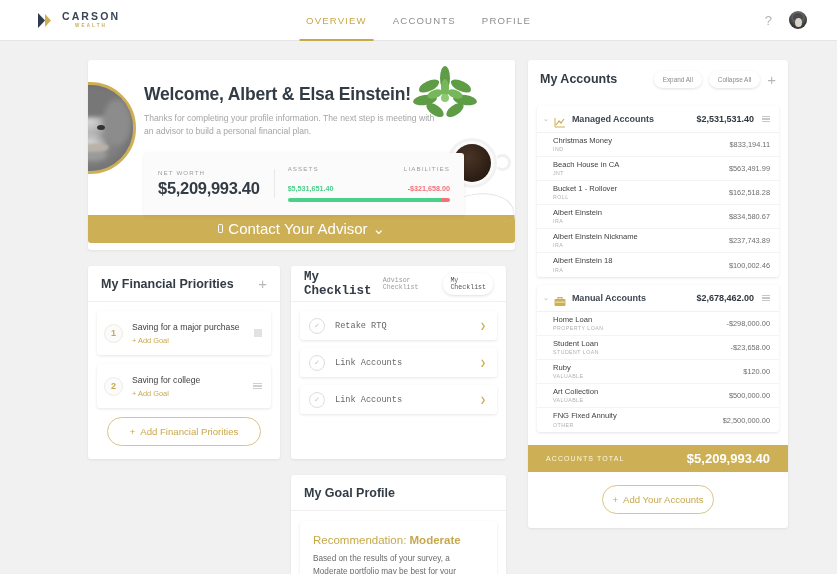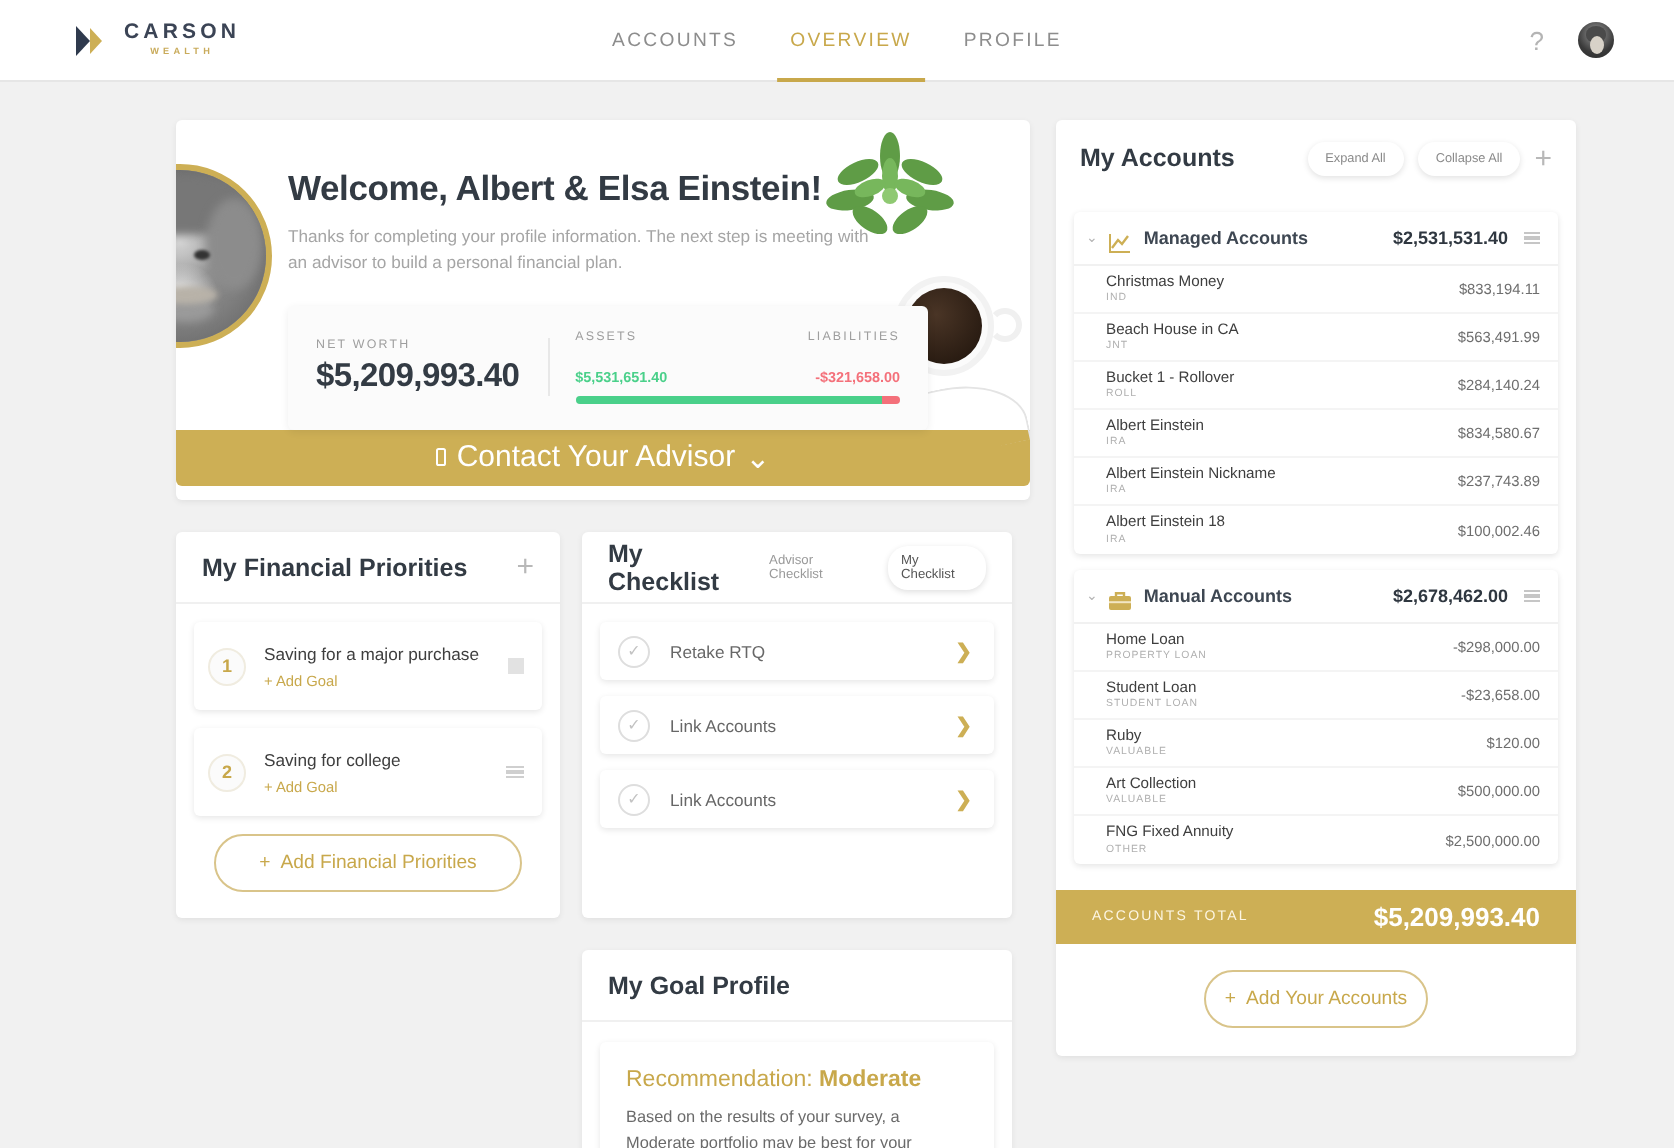--- a/index.html
+++ b/index.html
@@ -167,21 +167,21 @@
   }
   .card-title { font-size: 12.5px; font-weight: 700; color: #333b44; }
   .plus-btn {
     margin-left: auto; font-size: 15px; color: #b8b8b8; font-weight: 300;
     cursor: pointer; line-height: 1;
   }
 
   
   .two-col { display: flex; gap: 11px; margin-top: 16px; }
   .priorities { width: 192px; }
-  .checklist { width: 215px; }
+  .checklist { width: 215px; font-family: Liberation Mono, monospace; }
   .prio-body { padding: 9px 9px 13px 9px; }
   .prio-item {
     background: #ffffff; border-radius: 3px; box-shadow: 0 1px 3px rgba(0,0,0,0.10);
     height: 44px; display: flex; align-items: center; padding: 0 9px 0 7px;
     margin-bottom: 9px;
   }
   .prio-num {
     width: 19px; height: 19px; border-radius: 50%; background: #fbfbfb;
     border: 1px solid #f0ece0;
     display: flex; align-items: center; justify-content: center;
@@ -293,22 +293,22 @@
           <path d="M9 3 L15 9.5 L9 16 Z" fill="#cdaf55"></path>
         </svg>
       </div>
       <div class="logo-text">
         <div class="logo-name">CARSON</div>
         <div class="logo-sub">WEALTH</div>
       </div>
     </div>
 
     <div class="nav">
+      <div class="nav-item active">OVERVIEW</div>
       <div class="nav-item">ACCOUNTS</div>
-      <div class="nav-item active">OVERVIEW</div>
       <div class="nav-item">PROFILE</div>
     </div>
 
     <div class="header-right">
       <div class="help-icon">?</div>
       <div class="avatar-sm"></div>
     </div>
   </div>
 
   <div class="col-left">
@@ -516,21 +516,21 @@
             <div class="acct-name">Beach House in CA</div>
             <div class="acct-type">JNT</div>
           </div>
           <div class="acct-amt">$563,491.99</div>
         </div>
         <div class="acct-row">
           <div class="acct-names">
             <div class="acct-name">Bucket 1 - Rollover</div>
             <div class="acct-type">ROLL</div>
           </div>
-          <div class="acct-amt">$284,140.24</div>
+          <div class="acct-amt">$162,518.28</div>
         </div>
         <div class="acct-row">
           <div class="acct-names">
             <div class="acct-name">Albert Einstein</div>
             <div class="acct-type">IRA</div>
           </div>
           <div class="acct-amt">$834,580.67</div>
         </div>
         <div class="acct-row">
           <div class="acct-names">

